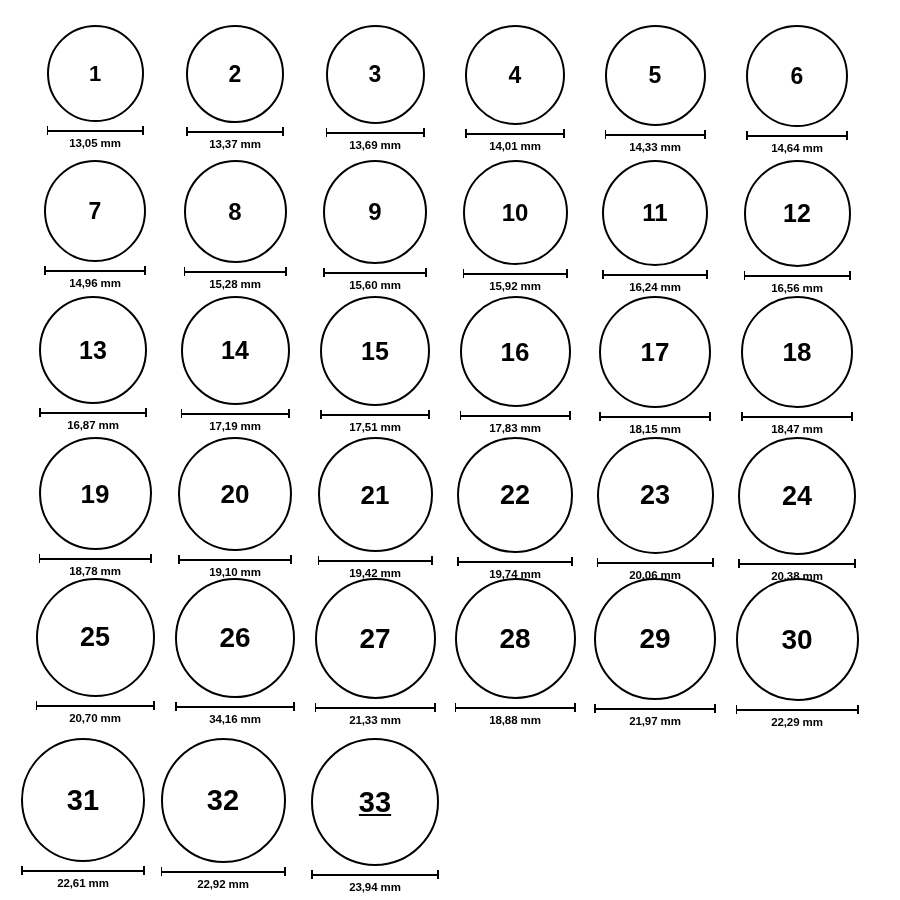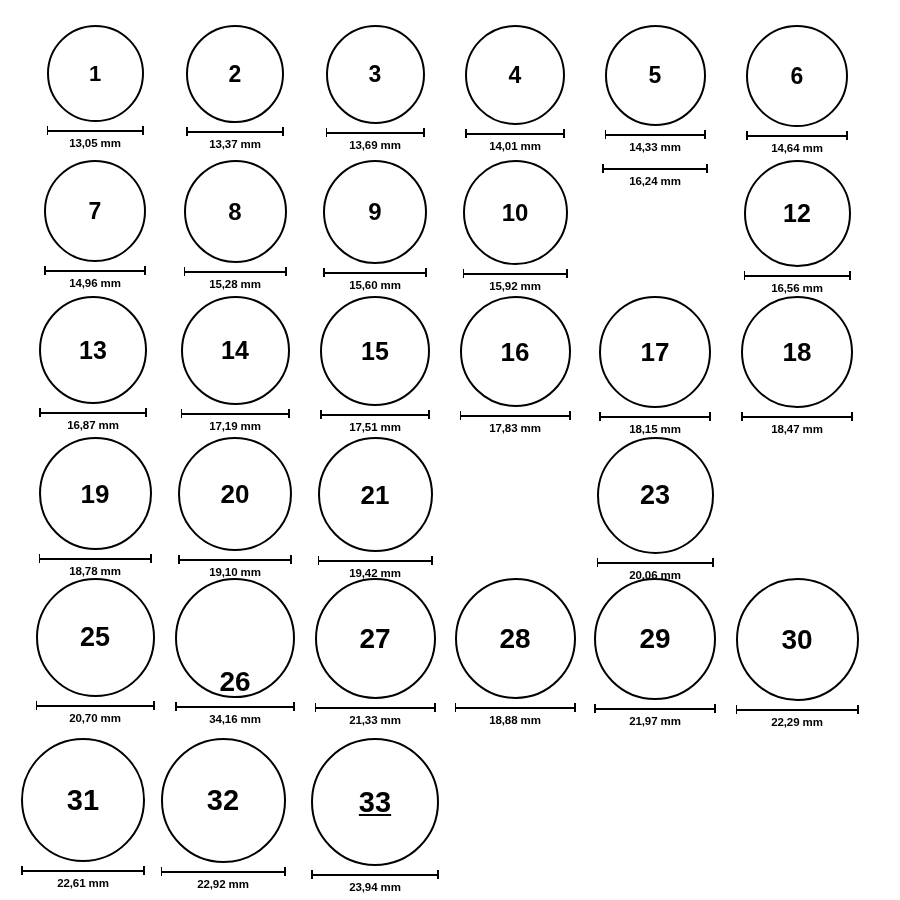--- a/index.html
+++ b/index.html
@@ -180,20 +180,23 @@
         <span class="ring-number" style="font-size: 24px;">10</span>
       </div>
       <div class="measure" style="width: 105px;">
         <div class="bar"></div>
         <div class="cap left"></div>
         <div class="cap right"></div>
       </div>
       <div class="ring-label">15,92 mm</div>
     </div>
     <div class="ring-cell" style="left: 585px; top: 160px; width: 140px;">
+      <div class="ring-circle" style="width: 106px; height: 106px;">
+        <span class="ring-number" style="font-size: 24px;">11</span>
+      </div>
       <div class="measure" style="width: 106px;">
         <div class="bar"></div>
         <div class="cap left"></div>
         <div class="cap right"></div>
       </div>
       <div class="ring-label">16,24 mm</div>
     </div>
     <div class="ring-cell" style="left: 727px; top: 160px; width: 140px;">
       <div class="ring-circle" style="width: 107px; height: 107px;">
         <span class="ring-number" style="font-size: 25px;">12</span>
@@ -297,44 +300,66 @@
       <div class="ring-circle" style="width: 115px; height: 115px;">
         <span class="ring-number" style="font-size: 26px;">21</span>
       </div>
       <div class="measure" style="width: 115px;">
         <div class="bar"></div>
         <div class="cap left"></div>
         <div class="cap right"></div>
       </div>
       <div class="ring-label">19,42 mm</div>
     </div>
+    <div class="ring-cell" style="left: 445px; top: 437px; width: 140px;">
+      <div class="ring-circle" style="width: 116px; height: 116px;">
+        <span class="ring-number" style="font-size: 27px;">22</span>
+      </div>
+      <div class="measure" style="width: 116px;">
+        <div class="bar"></div>
+        <div class="cap left"></div>
+        <div class="cap right"></div>
+      </div>
+      <div class="ring-label">19,74 mm</div>
+    </div>
     <div class="ring-cell" style="left: 585px; top: 437px; width: 140px;">
       <div class="ring-circle" style="width: 117px; height: 117px;">
         <span class="ring-number" style="font-size: 27px;">23</span>
       </div>
       <div class="measure" style="width: 117px;">
         <div class="bar"></div>
         <div class="cap left"></div>
         <div class="cap right"></div>
       </div>
       <div class="ring-label">20,06 mm</div>
     </div>
+    <div class="ring-cell" style="left: 727px; top: 437px; width: 140px;">
+      <div class="ring-circle" style="width: 118px; height: 118px;">
+        <span class="ring-number" style="font-size: 27px;">24</span>
+      </div>
+      <div class="measure" style="width: 118px;">
+        <div class="bar"></div>
+        <div class="cap left"></div>
+        <div class="cap right"></div>
+      </div>
+      <div class="ring-label">20,38 mm</div>
+    </div>
     <div class="ring-cell" style="left: 25px; top: 578px; width: 140px;">
       <div class="ring-circle" style="width: 119px; height: 119px;">
         <span class="ring-number" style="font-size: 27px;">25</span>
       </div>
       <div class="measure" style="width: 119px;">
         <div class="bar"></div>
         <div class="cap left"></div>
         <div class="cap right"></div>
       </div>
       <div class="ring-label">20,70 mm</div>
     </div>
     <div class="ring-cell" style="left: 165px; top: 578px; width: 140px;">
-      <div class="ring-circle" style="width: 120px; height: 120px; align-items: flex-end;">
+      <div class="ring-circle" style="width: 120px; height: 120px;">
         <span class="ring-number" style="font-size: 28px;">26</span>
       </div>
       <div class="measure" style="width: 120px;">
         <div class="bar"></div>
         <div class="cap left"></div>
         <div class="cap right"></div>
       </div>
       <div class="ring-label">34,16 mm</div>
     </div>
     <div class="ring-cell" style="left: 305px; top: 578px; width: 140px;">

